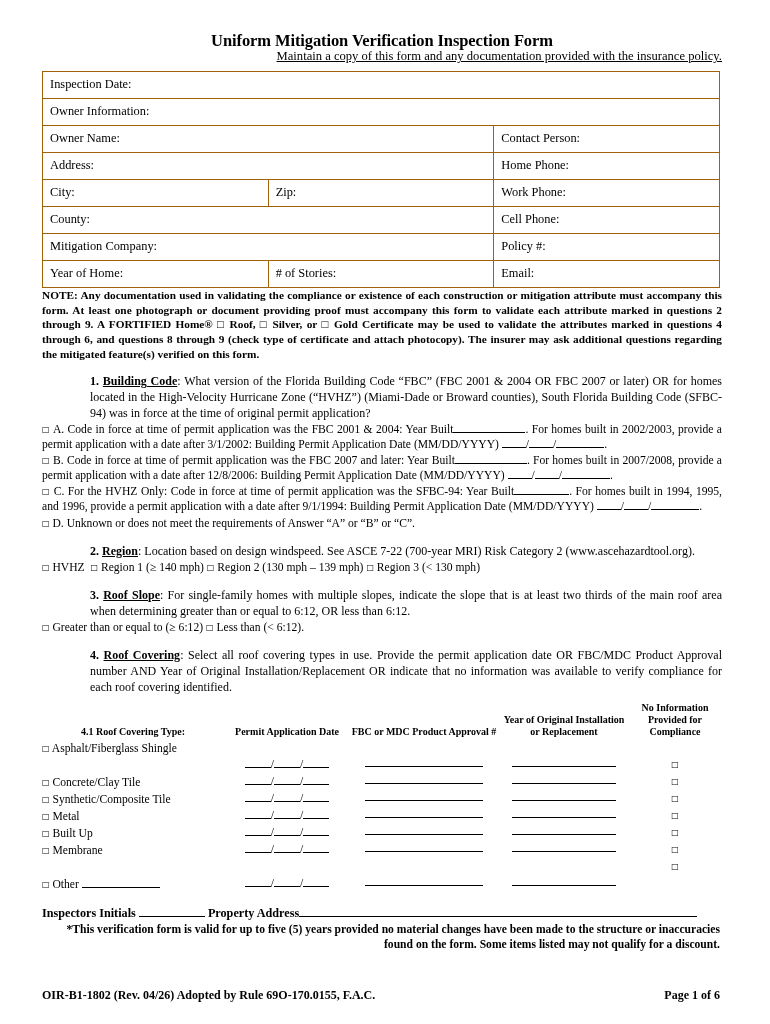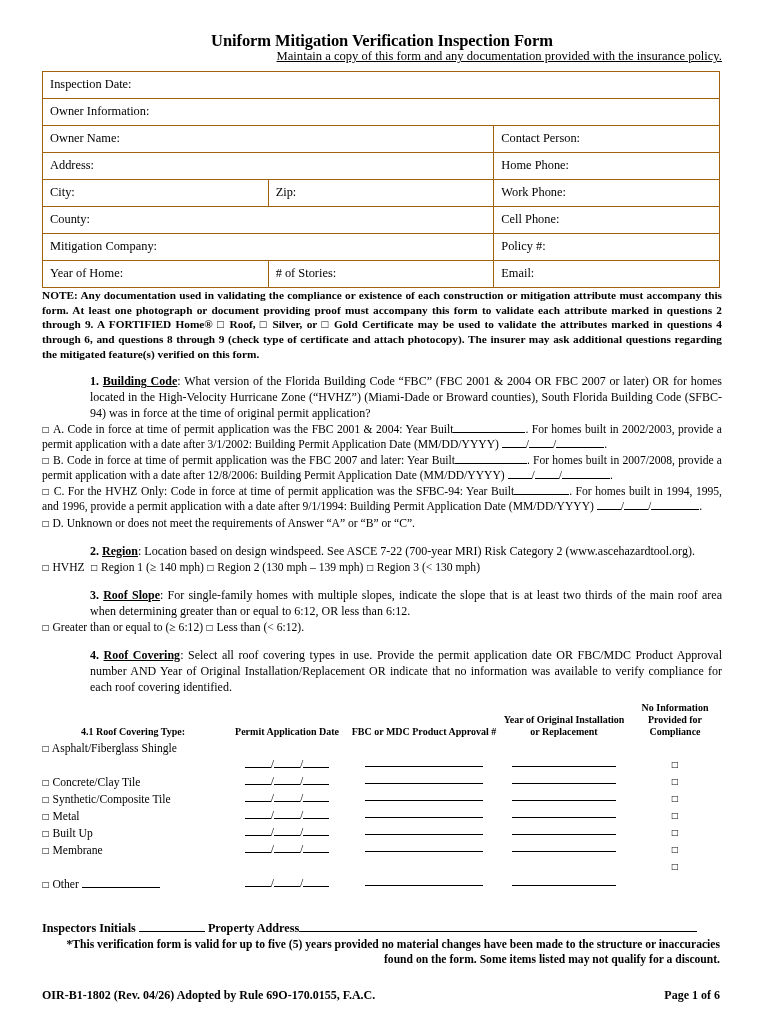--- a/index.html
+++ b/index.html
@@ -133,21 +133,21 @@
     line-height: 1.32;
     margin-top: 1px;
     text-align: right;
   }
   .footer-row {
     display: flex;
     justify-content: space-between;
     align-items: baseline;
     font-weight: bold;
     font-size: 12px;
-    margin-top: 21px;
+    margin-top: 36px;
     padding-bottom: 13px;
   }
 </style>
 </head>
 <body>
 
 <div class="page">
 
   <div class="doc-title">Uniform Mitigation Verification Inspection Form</div>
   <div class="doc-subtitle"><span>Maintain a copy of this form and any documentation provided with the insurance policy.</span></div>

